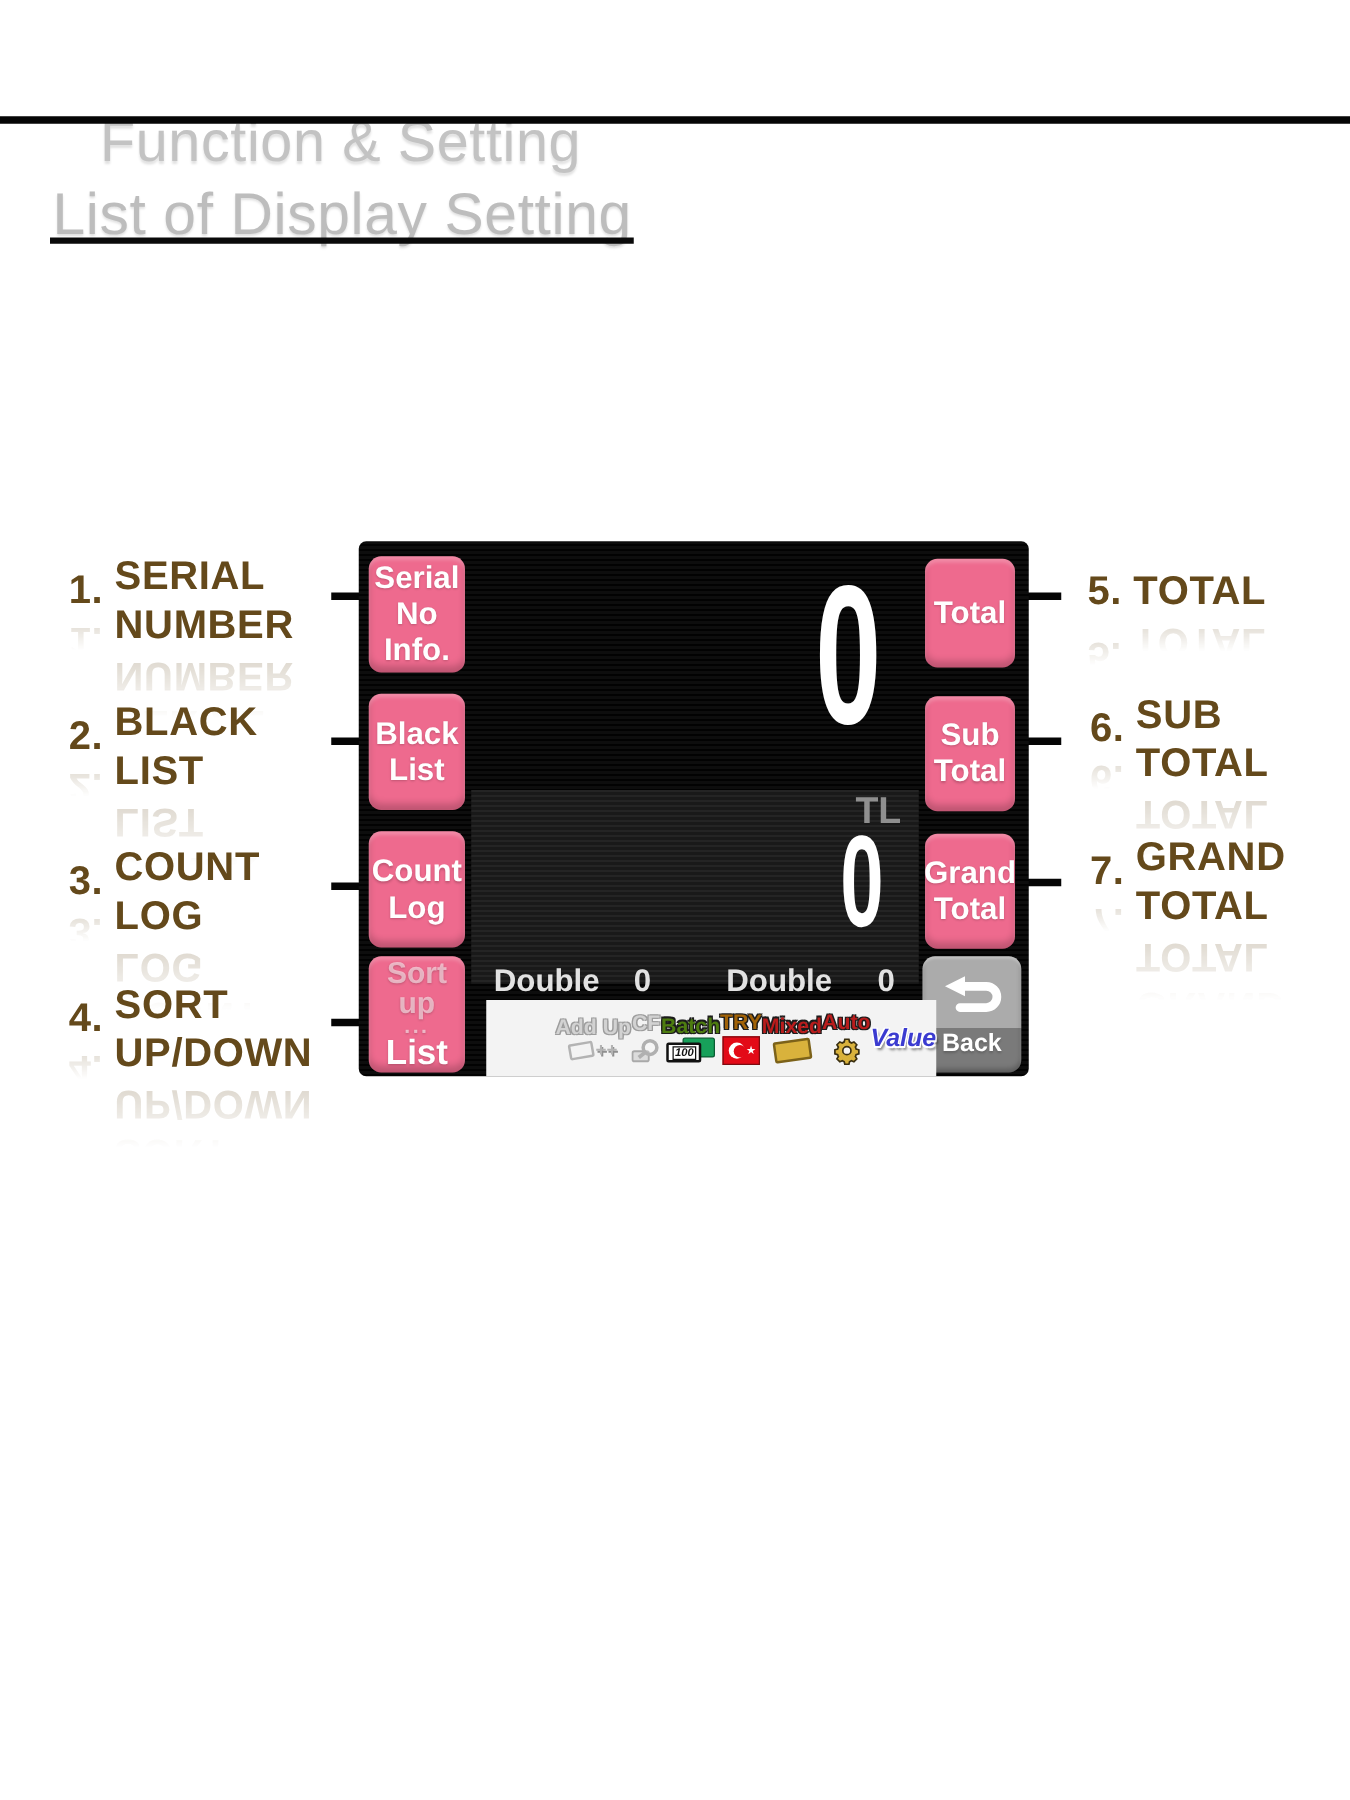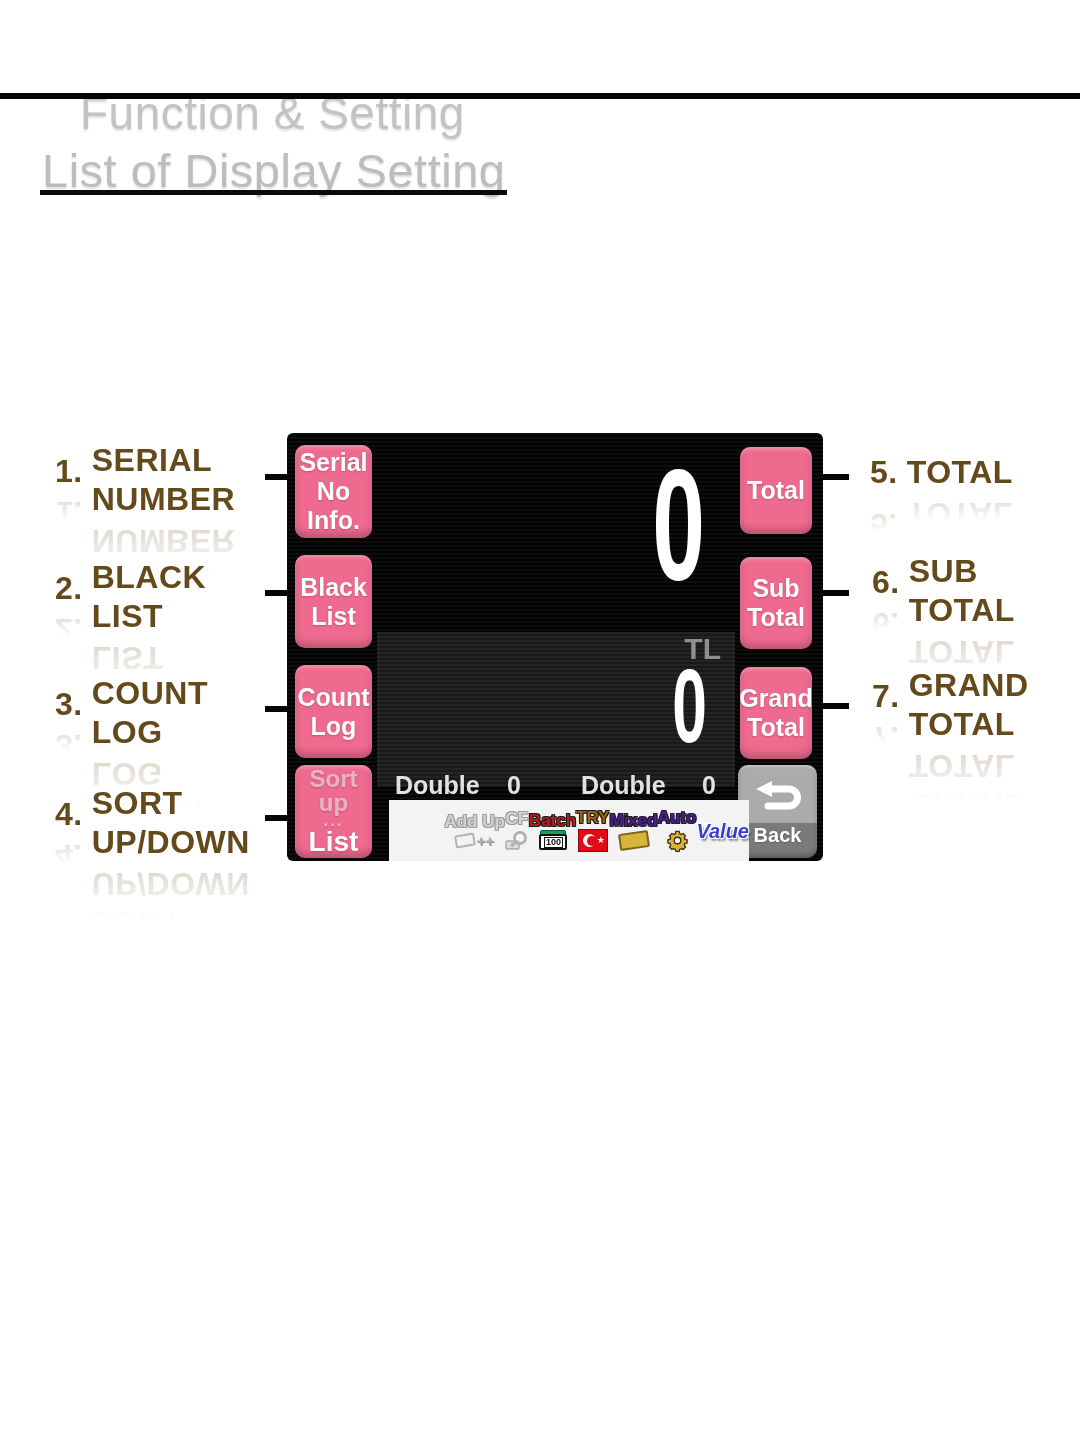--- a/index.html
+++ b/index.html
@@ -65,28 +65,28 @@
   .back-arrow{margin-top:13px;height:38px;display:flex;align-items:center;}
   .back-label{margin-top:9px;font-size:20px;line-height:20px;}
 
   
   .modebar{position:absolute;left:102px;top:367px;width:360px;height:61px;background:#f3f3f3;
            display:flex;align-items:center;justify-content:flex-end;}
   .mode{display:flex;flex-direction:column;align-items:center;line-height:1;}
   .lbl{font-size:17px;font-weight:bold;white-space:nowrap;}
   .ol-black{text-shadow:-1px -1px 0 #1c1c1c,1px -1px 0 #1c1c1c,-1px 1px 0 #1c1c1c,1px 1px 0 #1c1c1c;}
   .ol-gray{text-shadow:-1px -1px 0 #9d9d9d,1px -1px 0 #9d9d9d,-1px 1px 0 #9d9d9d,1px 1px 0 #9d9d9d;}
-  .c-gray{color:#d2d2d2;} .c-green{color:#b91c1c;} .c-blue{color:#a16207;}
-  .c-gold{color:#4c1d95;} 
+  .c-gray{color:#d2d2d2;} .c-green{color:#4d7c0f;} .c-blue{color:#a16207;}
+  .c-gold{color:#b91c1c;} 
   .glyph{margin-top:3px;display:flex;align-items:center;position:relative;}
   .bill-gray{width:16px;height:9px;border:2px solid #b3b3b3;border-radius:2px;
              transform:rotate(-10deg);display:inline-block;}
   .plus{color:#b3b3b3;font-weight:bold;font-size:15px;margin-left:1px;
         text-shadow:1px 1px 0 #8f8f8f;}
-  .batch-wrap{position:relative;width:26px;height:17px;}
+  .batch-wrap{position:relative;width:38px;height:17px;font-style:italic;}
   .bill-green-back{position:absolute;right:-1px;top:-2px;width:24px;height:14px;background:#17a05a;
                    border:1px solid #0a5c33;border-radius:2px;}
   .bill-white{position:absolute;left:0;top:2px;width:24px;height:12px;background:#fff;
               border:2px solid #111;border-radius:2px;display:flex;align-items:center;justify-content:center;}
   .bill-num{font-size:9px;font-weight:bold;color:#111;border:1px solid #111;padding:0 1px;line-height:9px;}
   .flag-try{width:28px;height:21px;background:#e30a17;border:1px solid #7d0b10;position:relative;
             display:inline-block;}
   .crescent{position:absolute;left:4px;top:4px;width:13px;height:13px;border-radius:50%;background:#fff;}
   .crescent::after{content:"";position:absolute;left:4px;top:1.5px;width:10px;height:10px;
                    border-radius:50%;background:#e30a17;}

